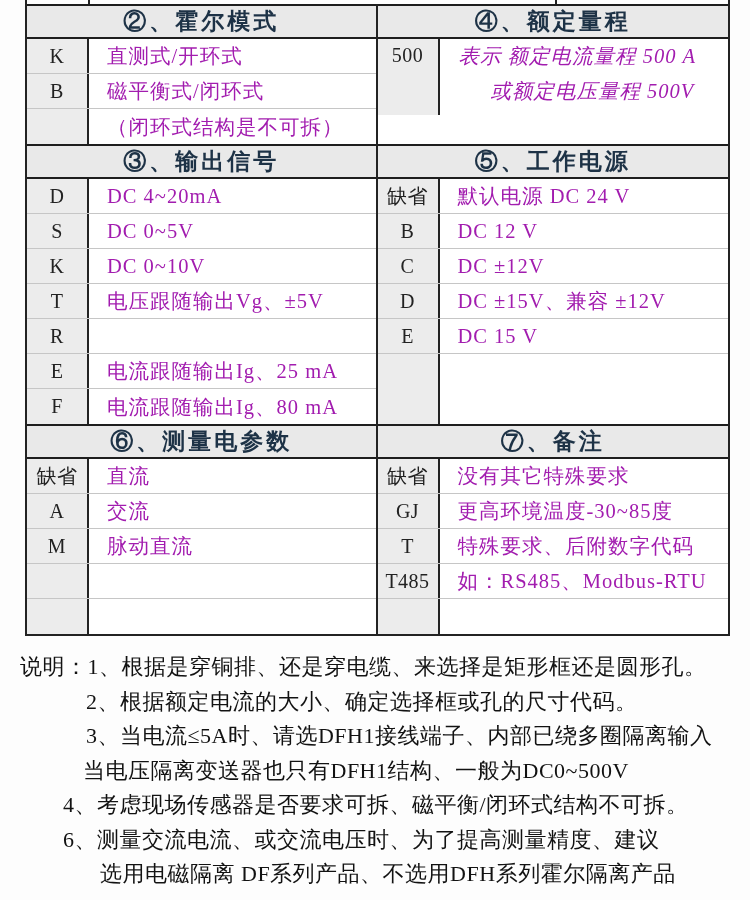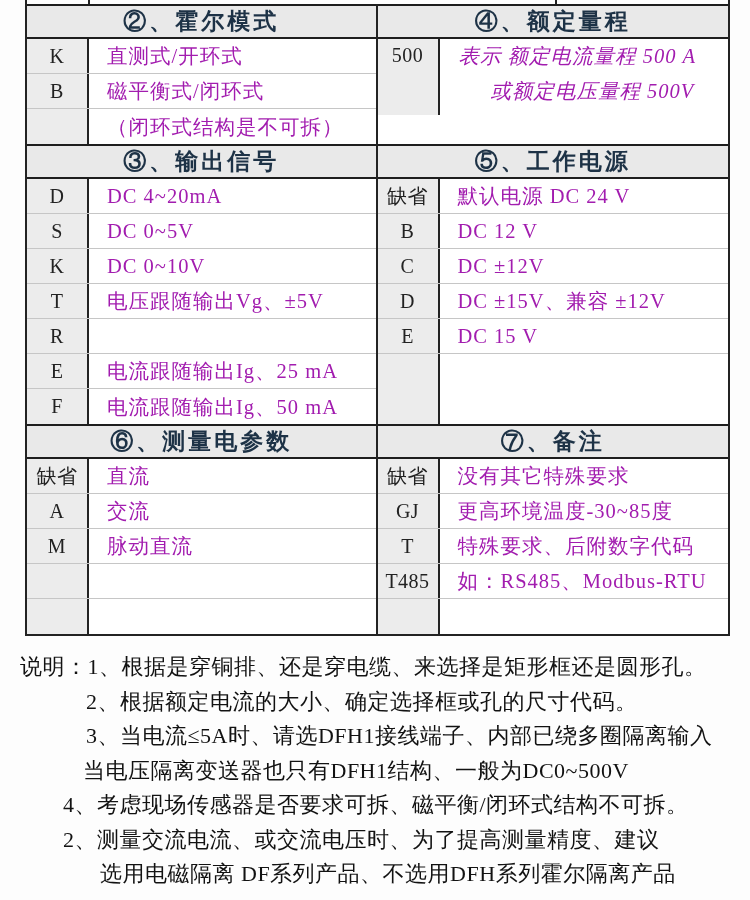--- a/index.html
+++ b/index.html
@@ -129,21 +129,21 @@
           </div>
           <div class="row">
             <div class="code">R</div>
           </div>
           <div class="row">
             <div class="code">E</div>
             <div class="desc">电流跟随输出Ig、25 mA</div>
           </div>
           <div class="row">
             <div class="code">F</div>
-            <div class="desc">电流跟随输出Ig、50 mA</div>
+            <div class="desc">电流跟随输出Ig、80 mA</div>
           </div>
         </div>
       </div>
       <div class="half">
         <div class="sec-header">⑤、工作电源</div>
         <div class="rows">
           <div class="row">
             <div class="code">缺省</div>
             <div class="desc">默认电源 DC 24 V</div>
           </div>
@@ -224,17 +224,17 @@
       </div>
     </div>
   </div>
 
   <div class="notes">
     <div class="nline"><span class="lbl">说明：</span><span>1、根据是穿铜排、还是穿电缆、来选择是矩形框还是圆形孔。</span></div>
     <div class="nline ind-a">2、根据额定电流的大小、确定选择框或孔的尺寸代码。</div>
     <div class="nline ind-a">3、当电流≤5A时、请选DFH1接线端子、内部已绕多圈隔离输入</div>
     <div class="nline ind-b">当电压隔离变送器也只有DFH1结构、一般为DC0~500V</div>
     <div class="nline ind-c">4、考虑现场传感器是否要求可拆、磁平衡/闭环式结构不可拆。</div>
-    <div class="nline ind-c">2、测量交流电流、或交流电压时、为了提高测量精度、建议</div>
+    <div class="nline ind-c">6、测量交流电流、或交流电压时、为了提高测量精度、建议</div>
     <div class="nline ind-d">选用电磁隔离 DF系列产品、不选用DFH系列霍尔隔离产品</div>
   </div>
 
 </div>
 
 </body></html>

